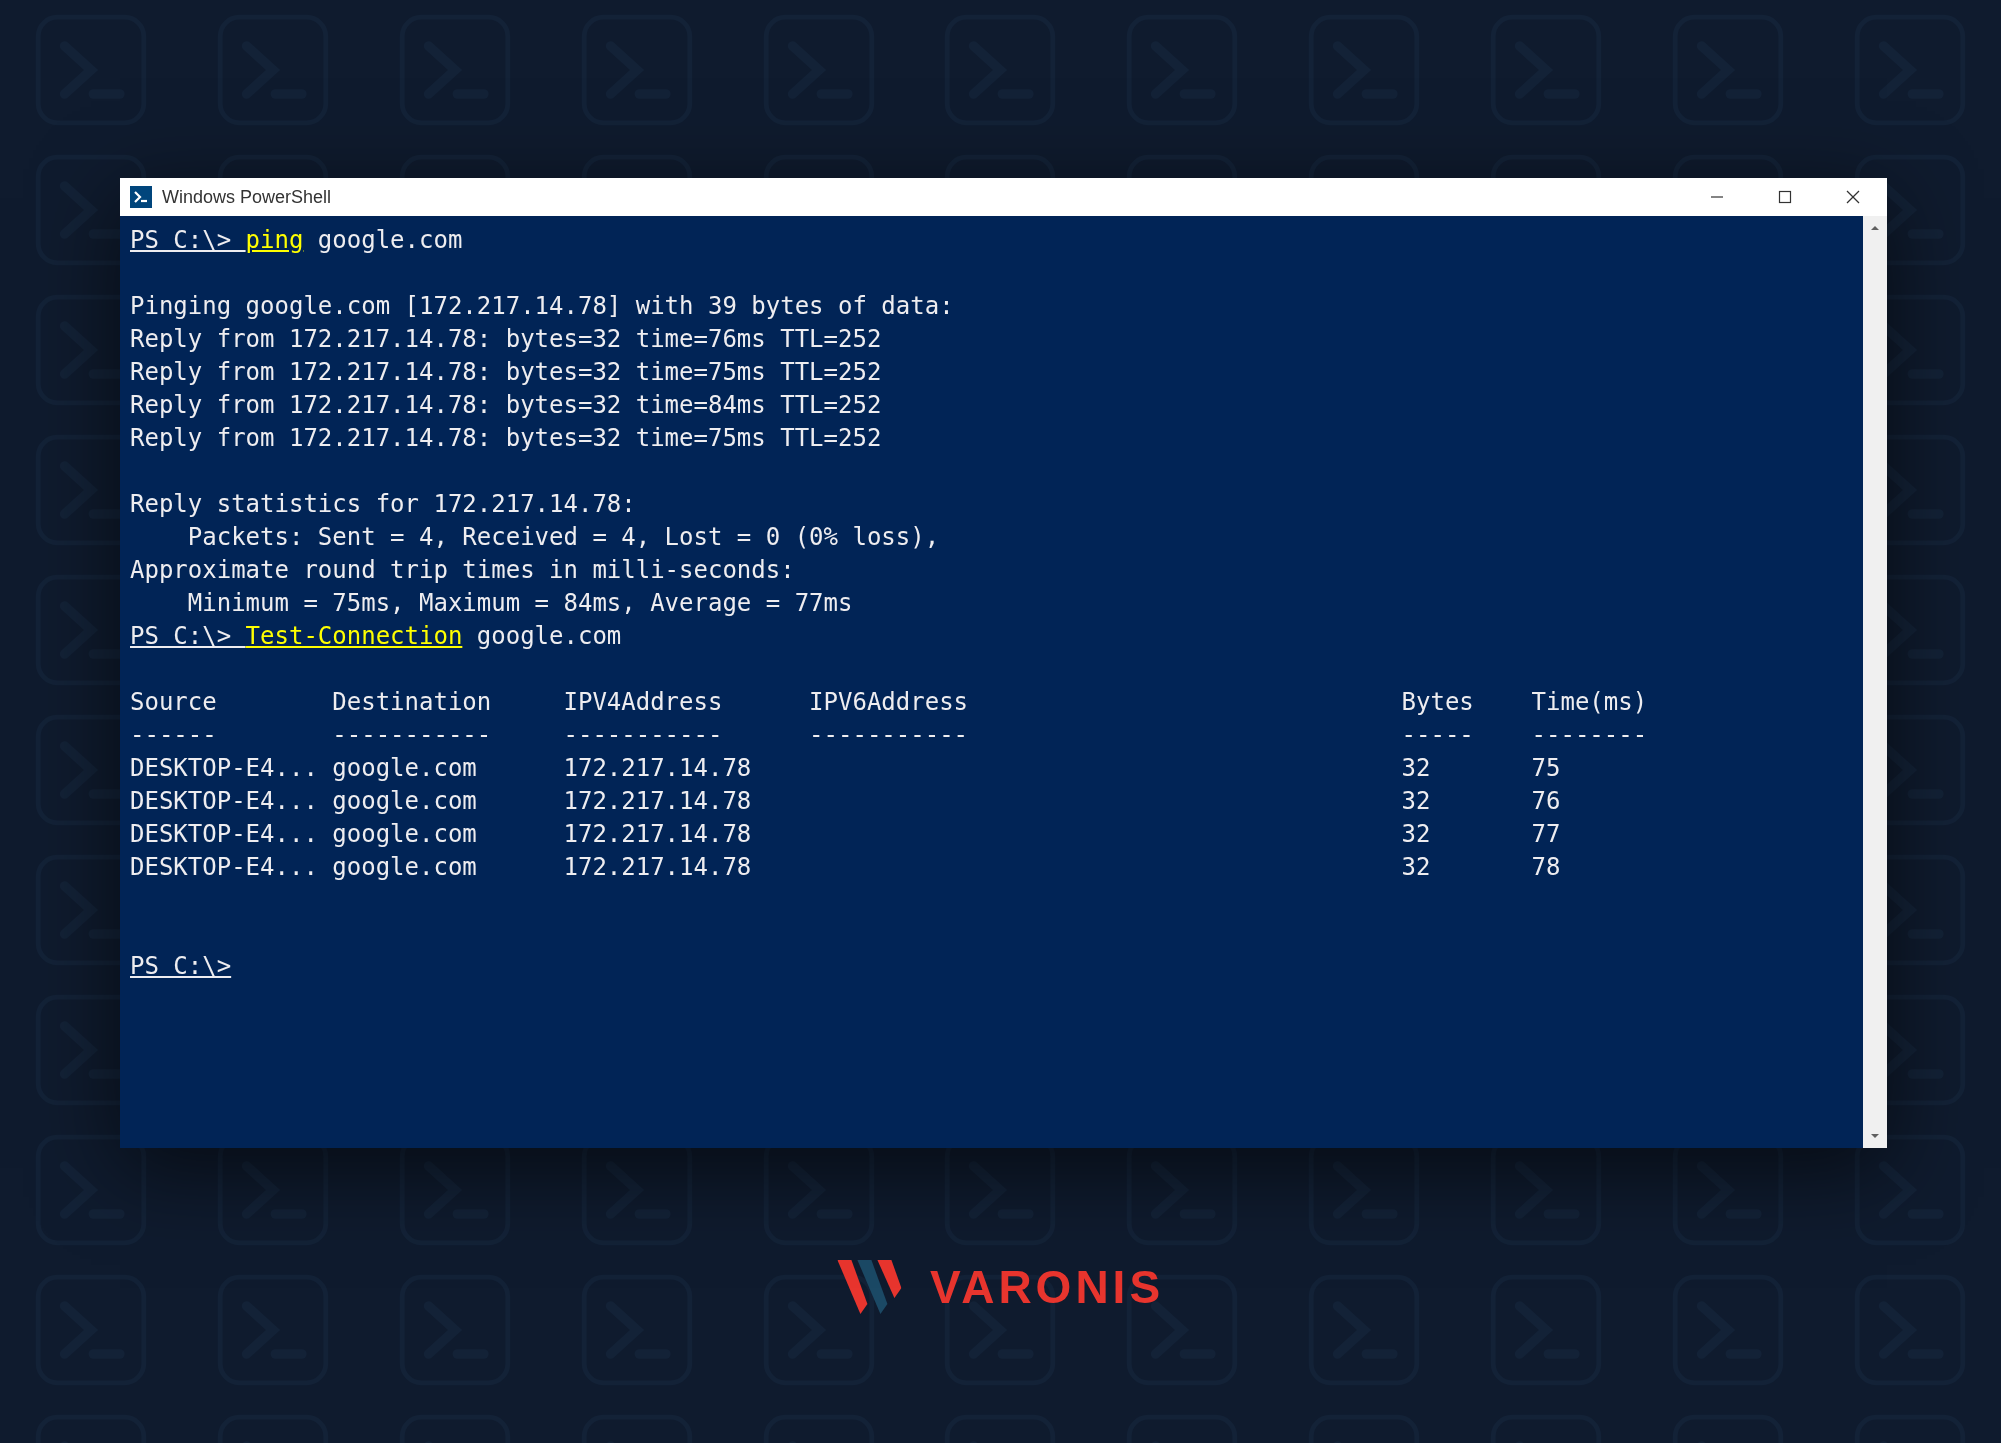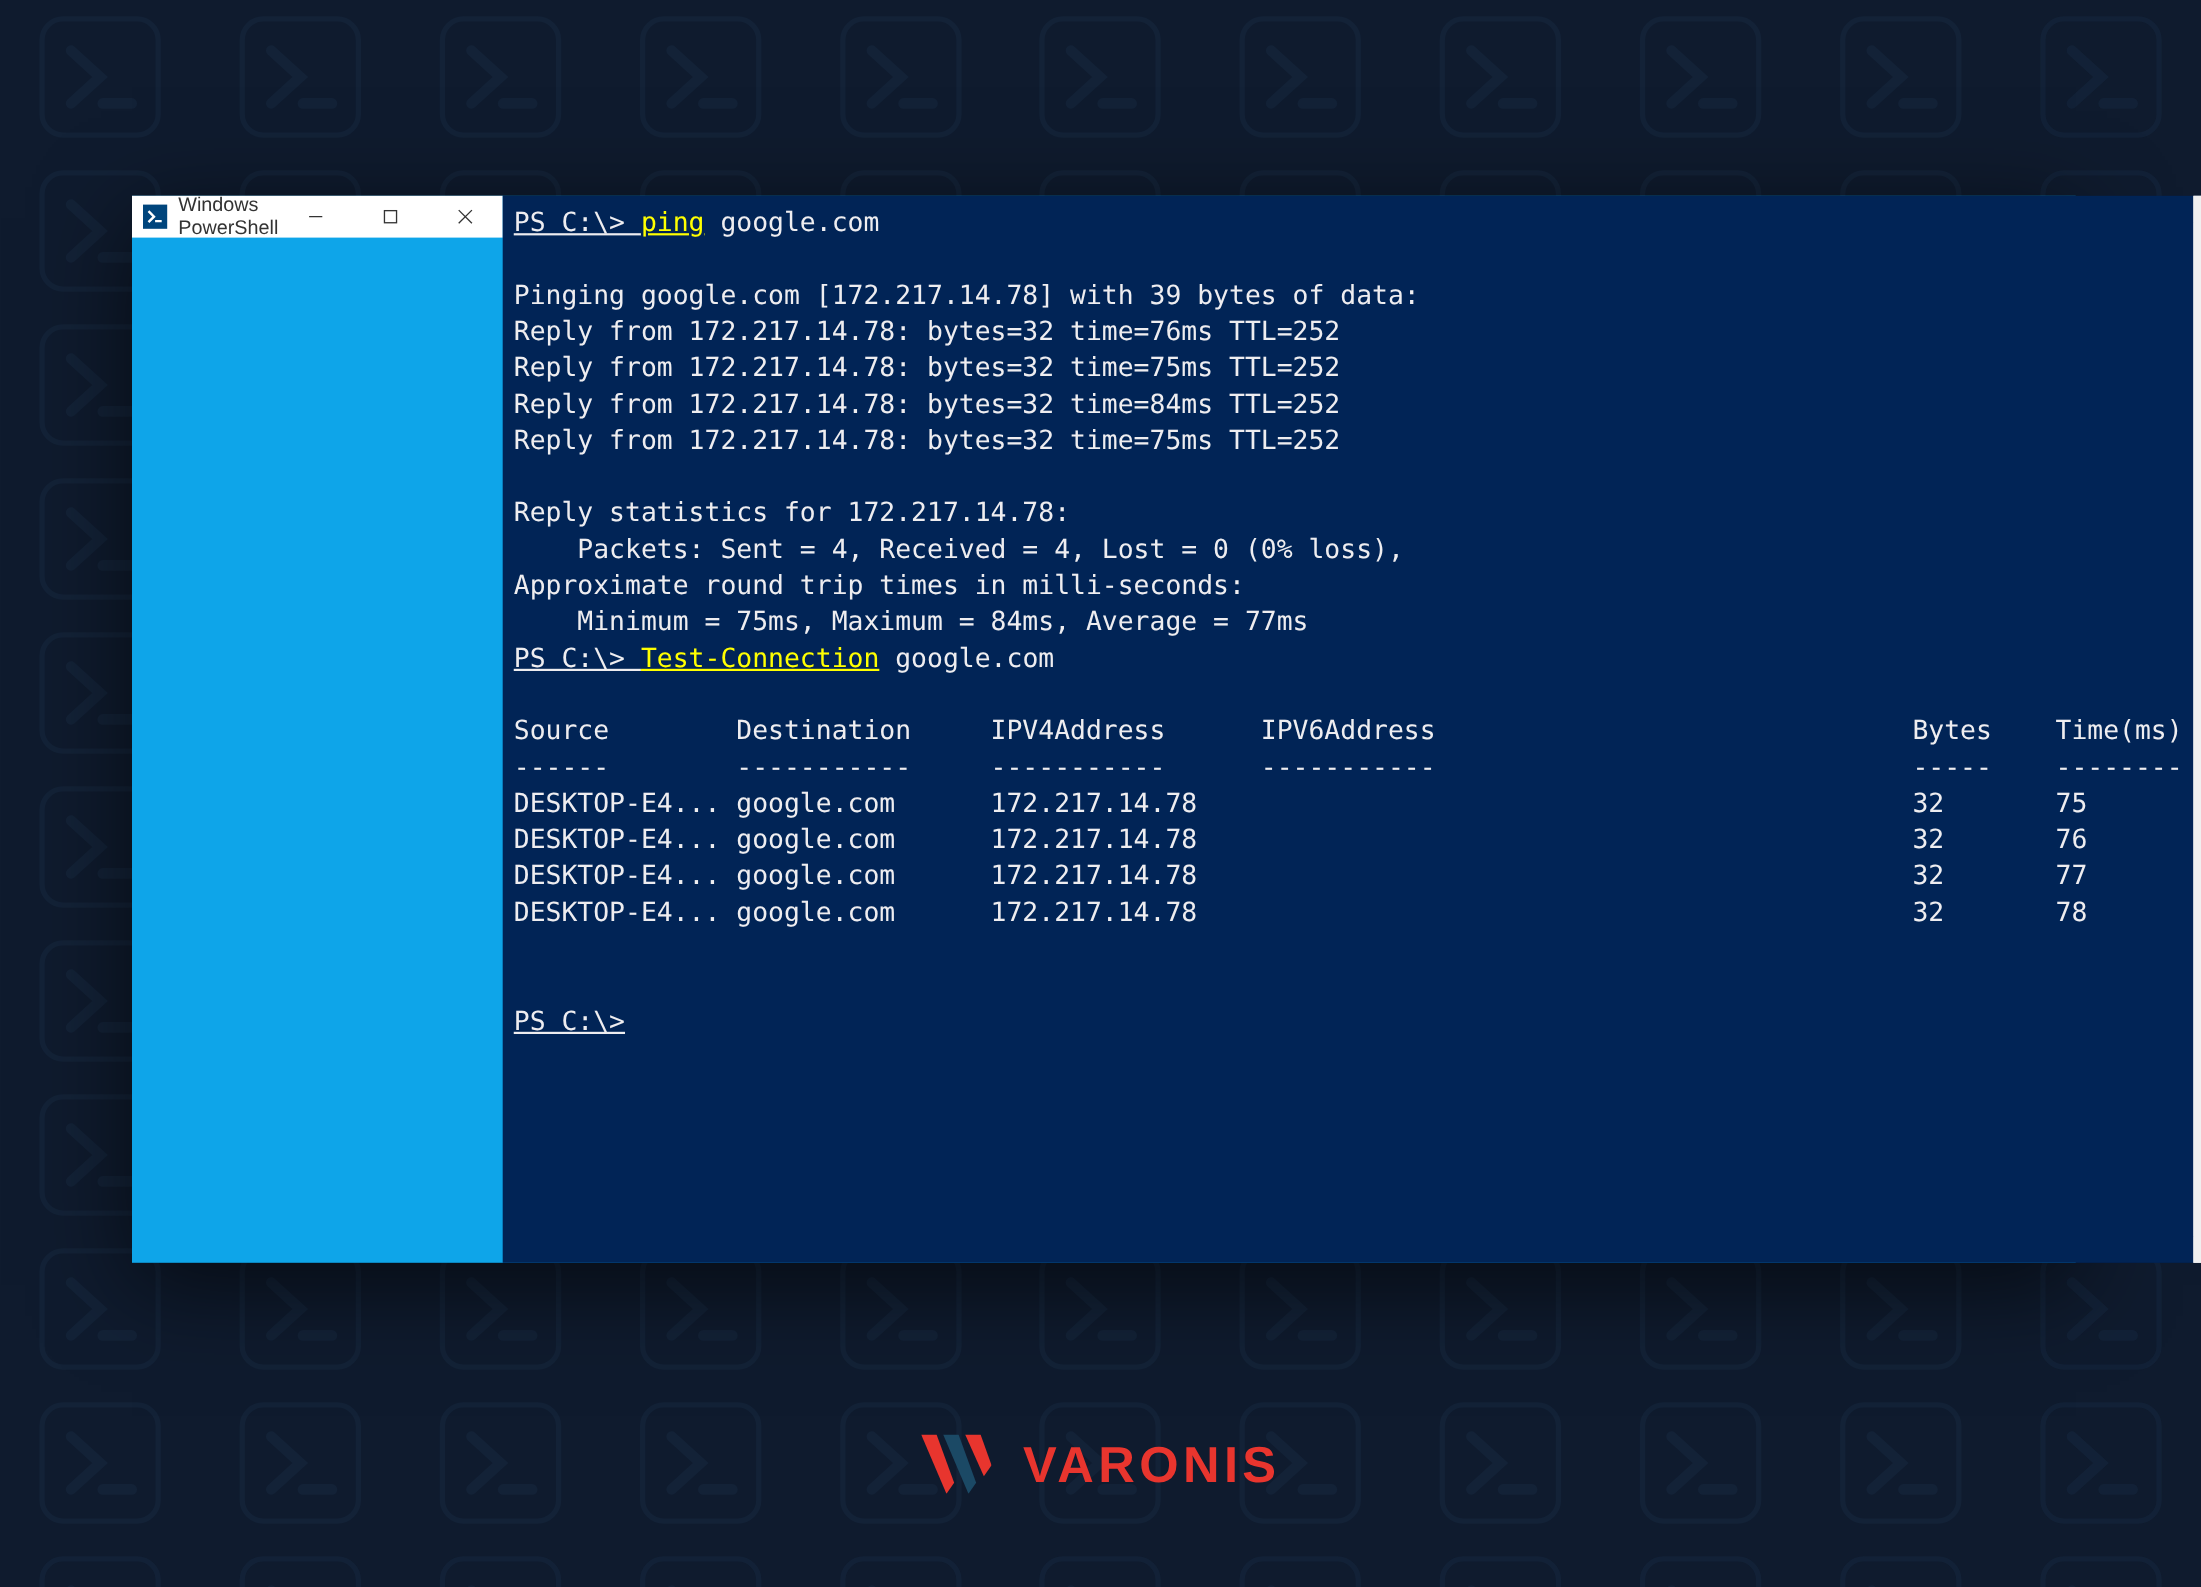--- a/index.html
+++ b/index.html
@@ -25,25 +25,25 @@
   align-items: center;
   justify-content: center;
 }
 .bg-icon svg { width: 120px; height: 120px; }
 .window {
   position: absolute;
   top: 178px;
   left: 120px;
   width: 1767px;
   height: 970px;
-  background: #0ea5e9;
+  background: #14532d;
   box-shadow: 0 20px 80px rgba(0,0,0,0.6);
   z-index: 10;
   display: flex;
-  flex-direction: row;
+  flex-direction: column;
 }
 .titlebar {
   height: 38px;
   background: #fff;
   display: flex;
   align-items: center;
   padding-left: 10px;
   font-family: "Segoe UI", Arial, sans-serif;
   font-size: 18px;
   color: #333;
@@ -100,21 +100,21 @@
   align-items: center;
   justify-content: center;
   background: #f0f0f0;
 }
 .sb-arrow svg { width: 12px; height: 12px; fill: #606060; }
 .sb-track { flex: 1; background: #f0f0f0; }
 .logo {
   position: absolute;
   left: 50%;
   transform: translateX(-50%);
-  top: 1304px;
+  top: 1260px;
   z-index: 5;
   display: flex;
   align-items: center;
   gap: 29px;
 }
 .logo-mark { display: flex; align-items: center; }
 .logo-text {
   font-family: Arial, sans-serif;
   font-size: 46px;
   font-weight: 600;

